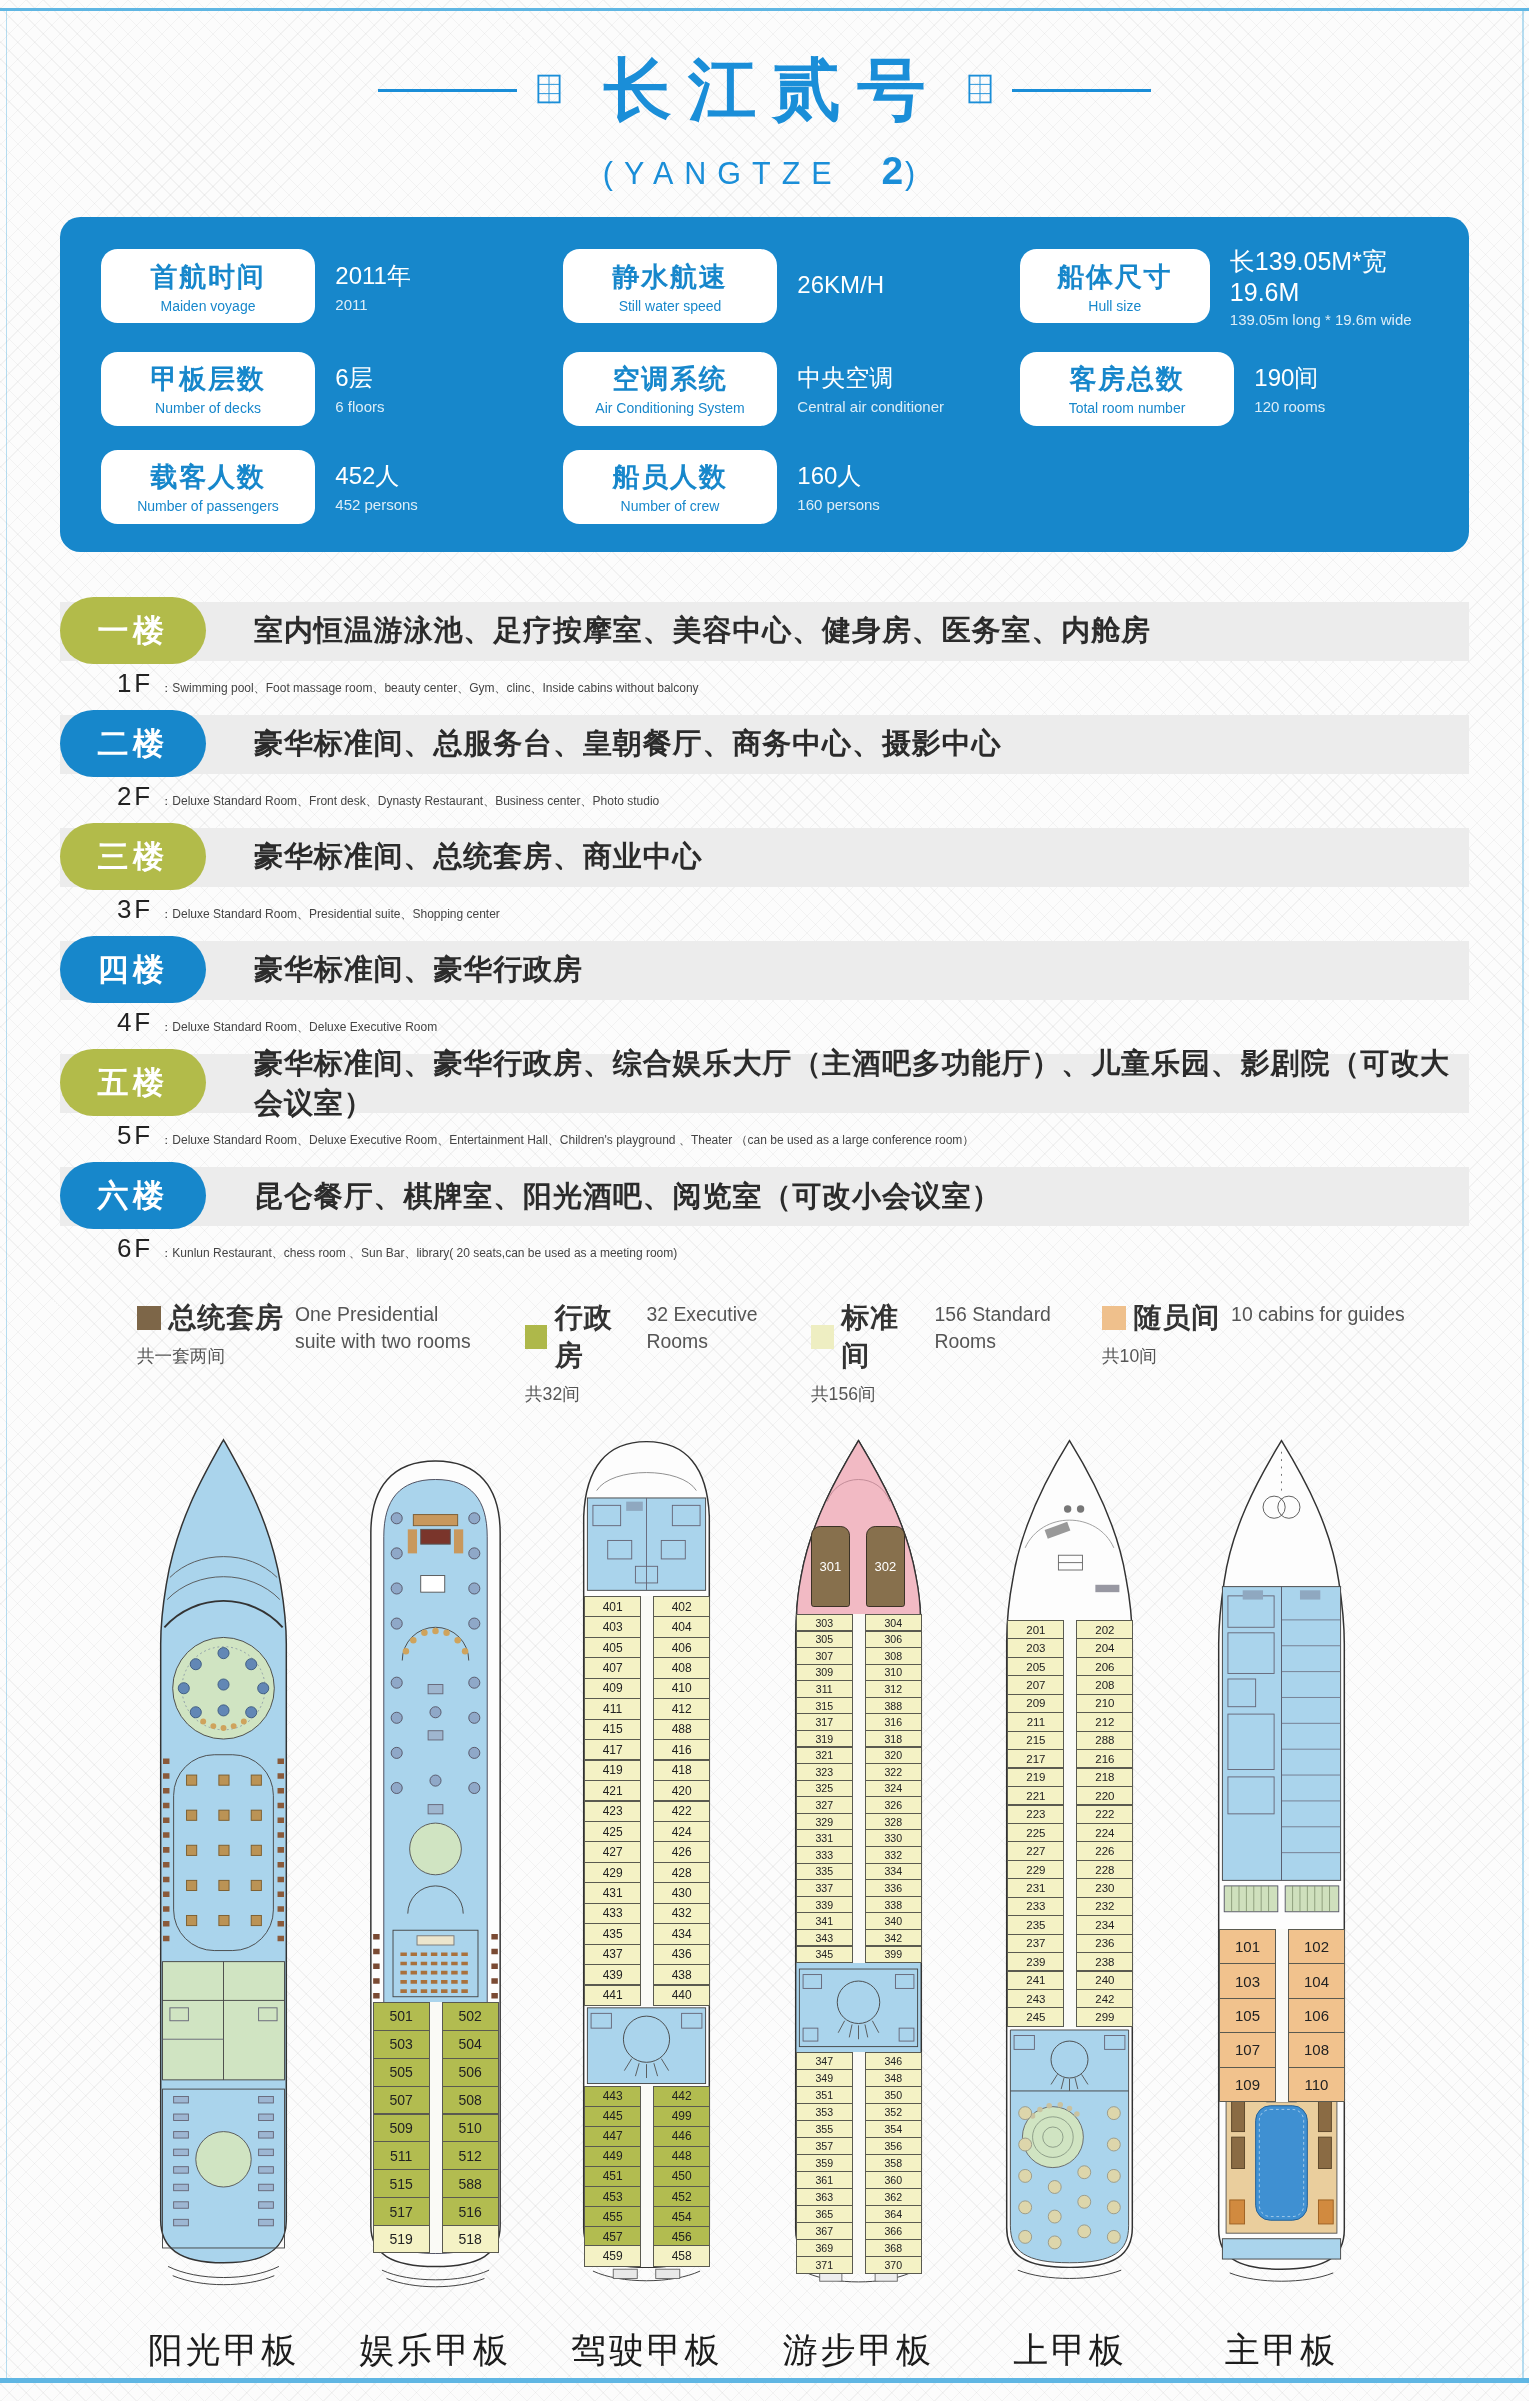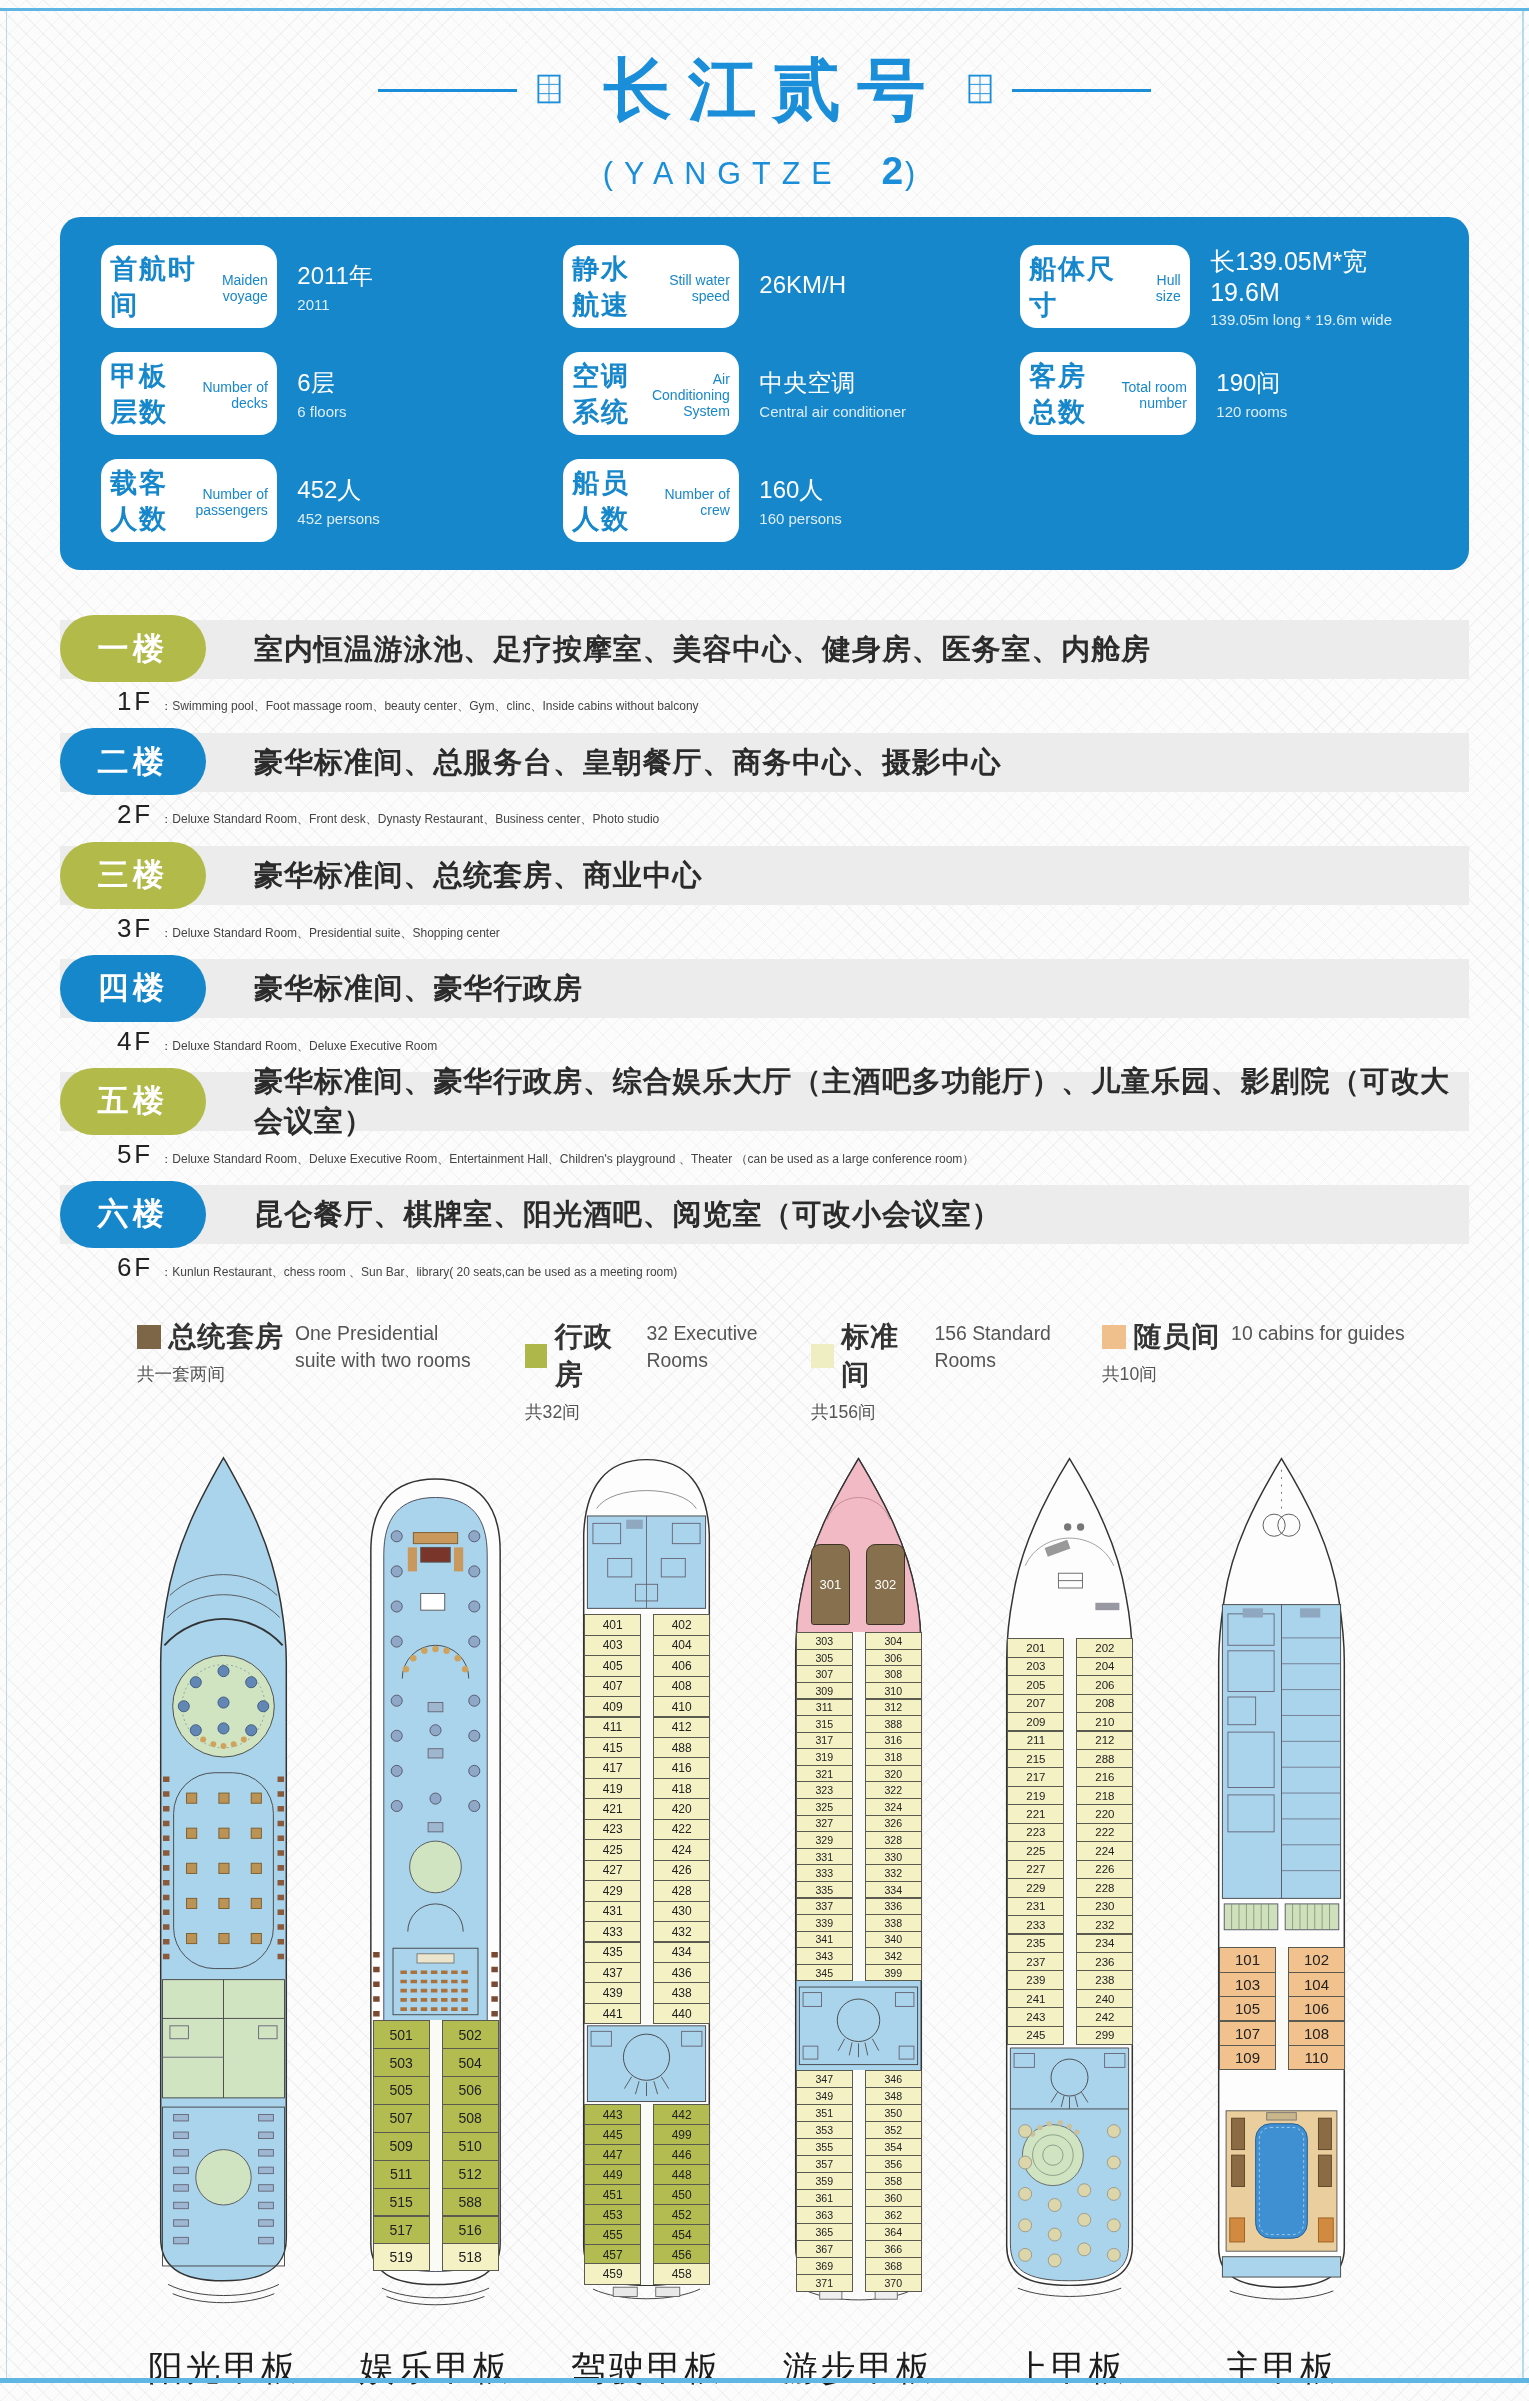--- a/index.html
+++ b/index.html
@@ -18,21 +18,21 @@
   .title-row{display:flex;align-items:center;justify-content:center;gap:20.3px;}
   .deco-line{width:139px;height:2.8px;background:#1a8ed8;}
   .main-title{font-size:68px;font-weight:bold;color:#1a8ed8;letter-spacing:16.6px;margin:0 5.5px 0 22px;}
   .subtitle{margin-top:13px;color:#1a8ed8;font-size:30.5px;letter-spacing:11px;}
   .subtitle .num{font-size:39px;font-weight:bold;letter-spacing:1.8px;}
 
   
   .spec-card{margin:24px 60px 0 60px;background:#1787cb;border-radius:20.3px;padding:28px 41px;
     display:grid;grid-template-columns:462px 457px 1fr;row-gap:24px;}
   .spec{display:flex;align-items:center;gap:20.3px;}
-  .spec-pill{width:176px;min-height:74px;background:#fff;border-radius:16.6px;display:flex;
+  .spec-pill{width:214px;min-height:74px;background:#fff;border-radius:16.6px;display:flex;flex-direction:column;
     align-items:center;justify-content:center;padding:5.5px 9.2px;box-sizing:border-box;}
   .spec-pill .p-cn{font-size:27px;font-weight:bold;color:#1787cb;letter-spacing:1.8px;}
   .spec-pill .p-en{font-size:14px;color:#1787cb;margin-top:2.8px;text-align:right;}
   .spec-val .v-main{font-size:24px;color:#fff;}
   .spec-wide .v-main{font-size:25px;}
   .spec-val .v-sub{font-size:15px;color:rgba(255,255,255,.85);margin-top:3.7px;}
 
   
   .floors{margin-top:50px;}
   .floor{position:relative;margin:0 60px 15.7px 60px;}
@@ -71,21 +71,21 @@
   .pres .gap{background:transparent;}
   #ship-ent .sec-0{top:565px;height:224px;font-size:14px;}
   #ship-ent .sec-1{top:788px;height:28px;font-size:14px;}
   #ship-bridge .sec-0{top:159px;height:410px;font-size:12px;}
   #ship-bridge .sec-1{top:649px;height:161px;font-size:12px;}
   #ship-bridge .sec-2{top:808px;height:22px;font-size:12px;}
   #ship-prom .sec-0{top:89px;height:81px;left:43px;width:98px;font-size:13px;}
   #ship-prom .sec-1{top:177px;height:349px;font-size:10.6px;}
   #ship-prom .sec-2{top:615px;height:222px;font-size:10.6px;}
   #ship-upper .sec-0{top:183px;height:407px;font-size:11.5px;}
-  #ship-main .sec-0{top:492px;height:123px;font-size:15px;}
+  #ship-main .sec-0{top:492px;height:173px;font-size:15px;}
   .deck-label{text-align:center;margin-top:31px;}
   .deck-label .cn{font-size:35px;color:#1c1c1c;letter-spacing:2.8px;}
 </style>
 </head>
 <body>
 
 <div class="page">
   <div class="topline"></div>
   <div class="sideline l"></div>
   <div class="sideline r"></div>

